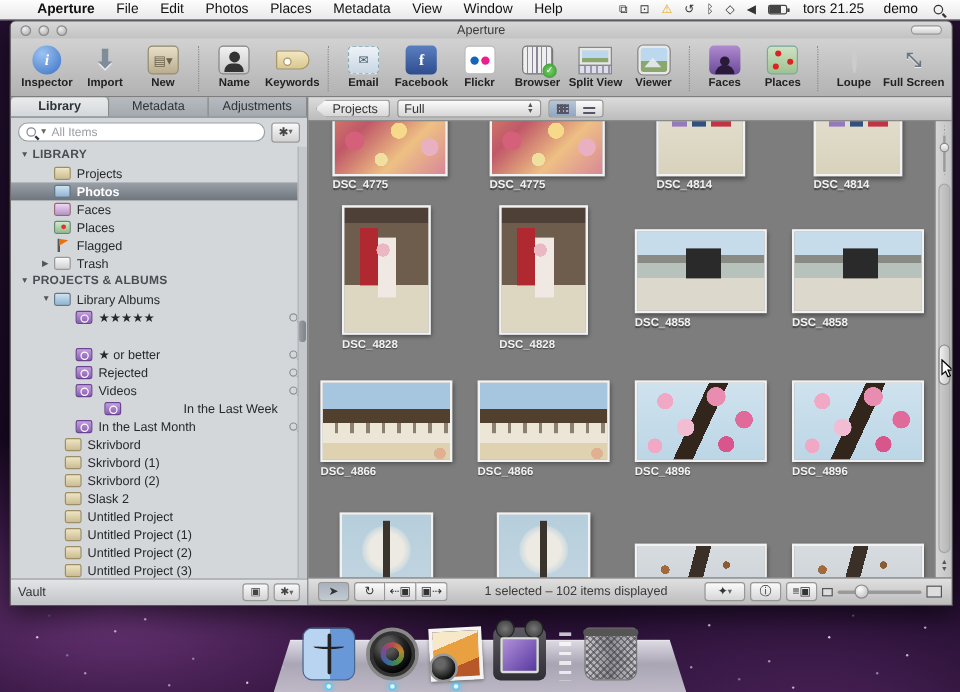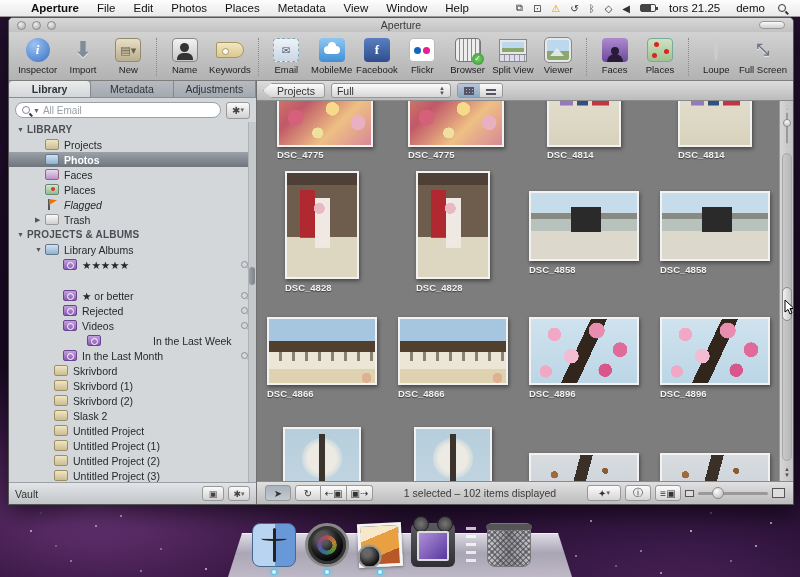--- a/index.html
+++ b/index.html
@@ -59,21 +59,21 @@
   
   .toolbar {
     height:49px; flex:none; display:flex; align-items:stretch;
     background:linear-gradient(#d2d2d2,#b2b2b2); border-bottom:1px solid #7e7e7e;
     padding:2px 6px 0 6px;
   }
   .tb-sep { width:1px; margin:4px 5px; border-left:1px dotted #8a8a8a; }
   .tb-spacer { flex:1; }
   .tb-item { width:62px; display:flex; flex-direction:column; align-items:center; justify-content:flex-start; padding-top:3px; }
   .tb-icon { width:30px; height:26px; display:flex; align-items:center; justify-content:center; font-size:17px; }
-  .tb-label { font-size:9.5px; color:#222; margin-top:1px; white-space:nowrap; }
+  .tb-label { font-size:9.5px; color:#222; margin-top:1px; white-space:nowrap;font-weight:bold; }
   .ic { width:26px; height:24px; border-radius:4px; display:flex; align-items:center; justify-content:center; font-weight:bold; color:#fff; font-size:13px; }
   .ic-inspector { width:24px; height:24px; border-radius:50%; background:radial-gradient(circle at 35% 28%,#9cc4f2,#3a6fc4); color:#fff; font-style:italic; font-family:"Liberation Serif",serif; }
   .ic-import { color:#7f8c9a; font-size:22px; background:none; text-shadow:0 1px 0 #eee; }
   .ic-new { background:linear-gradient(#e8dfc8,#b9ae8e); border:1px solid #948a6c; color:#6b614a; font-size:11px; }
   .ic-name { background:linear-gradient(#f2f2f2,#c8c8c8); border:1px solid #888; }
   .ic-name .head { width:9px; height:9px; background:#333; border-radius:50%; position:relative; top:-3px; }
   .ic-name .body { width:16px; height:7px; background:#333; border-radius:6px 6px 0 0; position:absolute; margin-top:12px; }
   .ic-keywords { background:linear-gradient(#f2e7c2,#d9c88e); border:1px solid #a89664; border-radius:3px 12px 12px 3px; width:28px; height:16px; position:relative; }
   .ic-keywords:after { content:""; position:absolute; left:5px; top:5px; width:5px; height:5px; border-radius:50%; background:#fff; border:1px solid #a89664; }
   .ic-email { background:linear-gradient(#eef3f8,#c9d6e4); border:1px dashed #8aa; color:#456; font-size:10px; }
@@ -330,28 +330,20 @@
       </div>
       <div class="tb-sep"></div>
       <div class="tb-item">
         <div class="tb-icon">
           <span class="ic ic-email">✉</span>
         </div>
         <div class="tb-label">Email</div>
       </div>
       <div class="tb-item">
         <div class="tb-icon">
-          <span class="ic ic-mobileme">
-            <span class="cloud"></span>
-          </span>
-        </div>
-        <div class="tb-label">MobileMe</div>
-      </div>
-      <div class="tb-item">
-        <div class="tb-icon">
           <span class="ic ic-facebook">f</span>
         </div>
         <div class="tb-label">Facebook</div>
       </div>
       <div class="tb-item">
         <div class="tb-icon">
           <span class="ic ic-flickr">
             <span class="dot-b"></span>
             <span class="dot-p"></span>
           </span>
@@ -422,21 +414,21 @@
     <div class="sidebar">
       <div class="side-tabs" id="side-tabs">
           <div class="side-tab active">Library</div>
           <div class="side-tab">Metadata</div>
           <div class="side-tab">Adjustments</div>
         </div>
       <div class="search-row">
         <span class="search-field">
           <span class="mag" style="margin:0;border-color:#889;"></span>
           <span class="chev">▼</span>
-          <span class="ph">All Email</span>
+          <span class="ph">All Items</span>
         </span>
         <span class="gear-btn">✱<span class="chev">▾</span></span>
       </div>
       <div class="side-list" id="side-list">
         <div class="srow header" style="padding-left: 8px;">
             <div class="disc">▼</div>
             <div>LIBRARY</div>
           </div>
           <div class="srow" style="padding-left: 26px;">
             <div class="disc"></div>
@@ -451,21 +443,21 @@
           <div class="srow" style="padding-left: 26px;">
             <div class="disc"></div>
             <div class="sicon i-faces-s"></div>
             <div>Faces</div>
           </div>
           <div class="srow" style="padding-left: 26px;">
             <div class="disc"></div>
             <div class="sicon i-places-s"></div>
             <div>Places</div>
           </div>
-          <div class="srow" style="padding-left: 26px; font-style: italic;">
+          <div class="srow" style="padding-left: 26px;">
             <div class="disc"></div>
             <div class="sicon i-flag"></div>
             <div>Flagged</div>
           </div>
           <div class="srow" style="padding-left: 26px;">
             <div class="disc">▶</div>
             <div class="sicon i-trash"></div>
             <div>Trash</div>
           </div>
           <div class="srow header" style="padding-left: 8px;">

